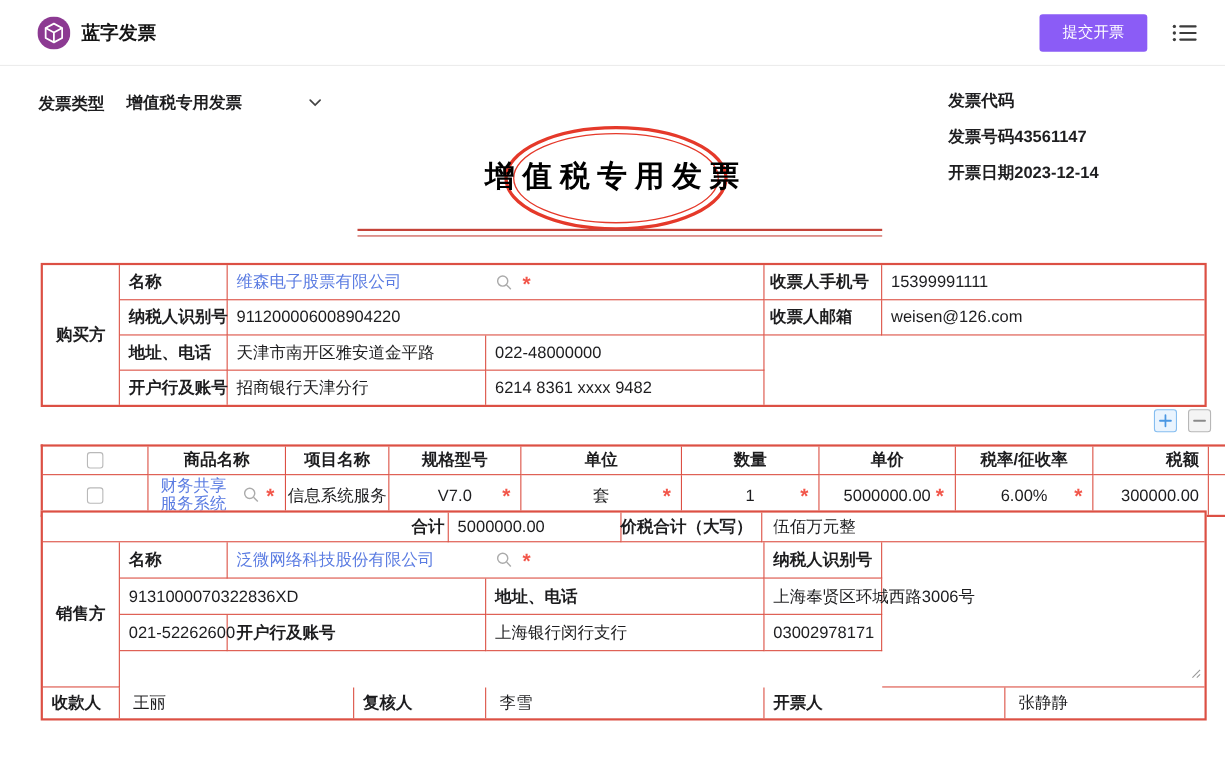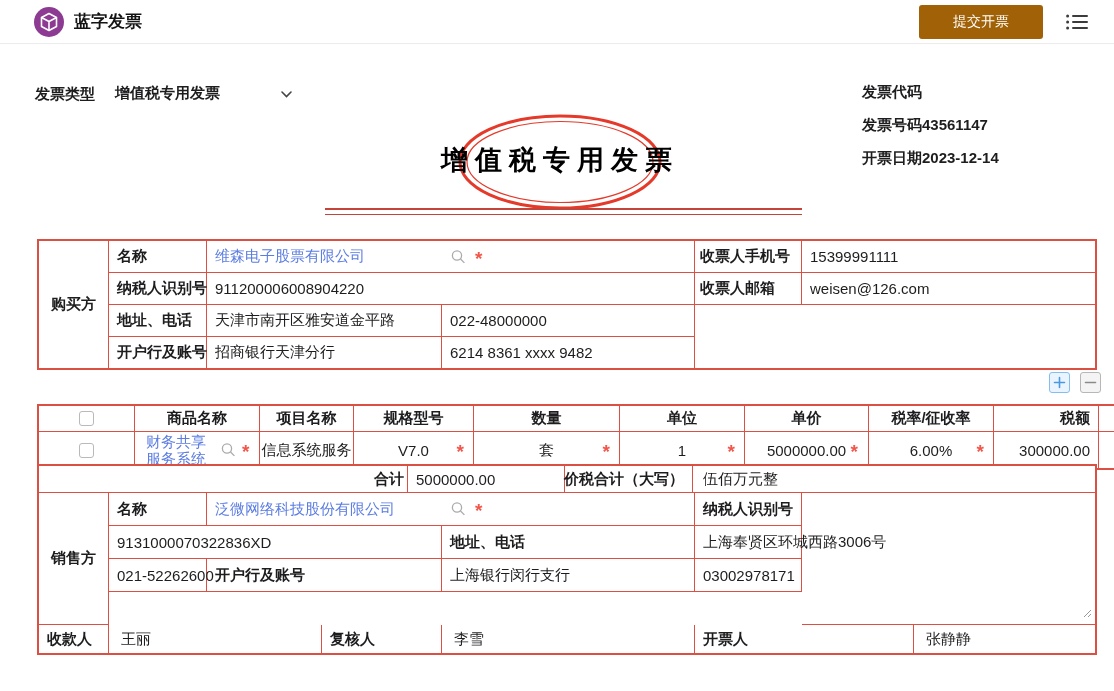--- a/index.html
+++ b/index.html
@@ -1,26 +1,26 @@
 <!DOCTYPE html>
 <html><head>
 <meta charset="utf-8">
 <style>
   html,body{margin:0;padding:0;background:#fff;}
   .page{position:relative;width:1114px;height:691px;background:#fff;overflow:hidden;
         font-family:"Liberation Sans","DejaVu Sans",sans-serif;color:#1d1d1f;}
 
   
-  .topbar{position:absolute;left:0;top:0;width:100%;height:44px;display:flex;align-items:center;
+  .topbar{position:absolute;left:0;top:0;width:100%;height:60px;display:flex;align-items:center;
           border-bottom:1px solid #ececec;background:#fff;box-sizing:border-box;padding-left:34px;}
   .logo{width:30px;height:30px;flex:0 0 auto;}
   .app-title{margin-left:10px;font-size:17px;font-weight:700;color:#141414;}
   .topbar-spacer{flex:1;}
-  .submit-btn{background:#a16207;color:#fff;font-size:14px;border:none;border-radius:3px;
-              padding:8px 34px;cursor:pointer;font-family:inherit;}
+  .submit-btn{background:#8b5cf6;color:#fff;font-size:14px;border:none;border-radius:3px;
+              padding:8px 21px;cursor:pointer;font-family:inherit;}
   .menu-icon{margin:0 26px 0 22px;cursor:pointer;display:flex;align-items:center;}
 
   
   .type-label{position:absolute;left:35px;top:85px;font-size:15px;font-weight:600;}
   .type-select{position:absolute;left:115px;top:84px;width:178px;display:flex;align-items:center;
                justify-content:space-between;cursor:pointer;}
   .type-value{font-size:15px;font-weight:700;}
   .meta-block{position:absolute;left:862px;top:84px;font-size:15px;font-weight:600;}
   .meta-line{height:15px;line-height:15px;margin-bottom:18px;white-space:nowrap;}
 
@@ -195,22 +195,22 @@
 
   <div class="tbl" style="left:37px;top:404px;width:1077px;height:66px;border-right:none;">
     <div class="grid items-grid">
 
       <div class="c ctr">
           <span class="cb"></span>
         </div>
       <div class="c ctr lab">商品名称</div>
       <div class="c ctr lab">项目名称</div>
       <div class="c ctr lab">规格型号</div>
+      <div class="c ctr lab">单位</div>
       <div class="c ctr lab">数量</div>
-      <div class="c ctr lab">单位</div>
       <div class="c ctr lab">单价</div>
       <div class="c ctr lab">税率/征收率</div>
       <div class="c rgt lab">税额</div>
       <div class="c nbr"></div>
 
       <div class="c ctr nbb">
           <span class="cb"></span>
         </div>
       <div class="c nbb">
         <span class="item-link">财务共享服务系统</span>

